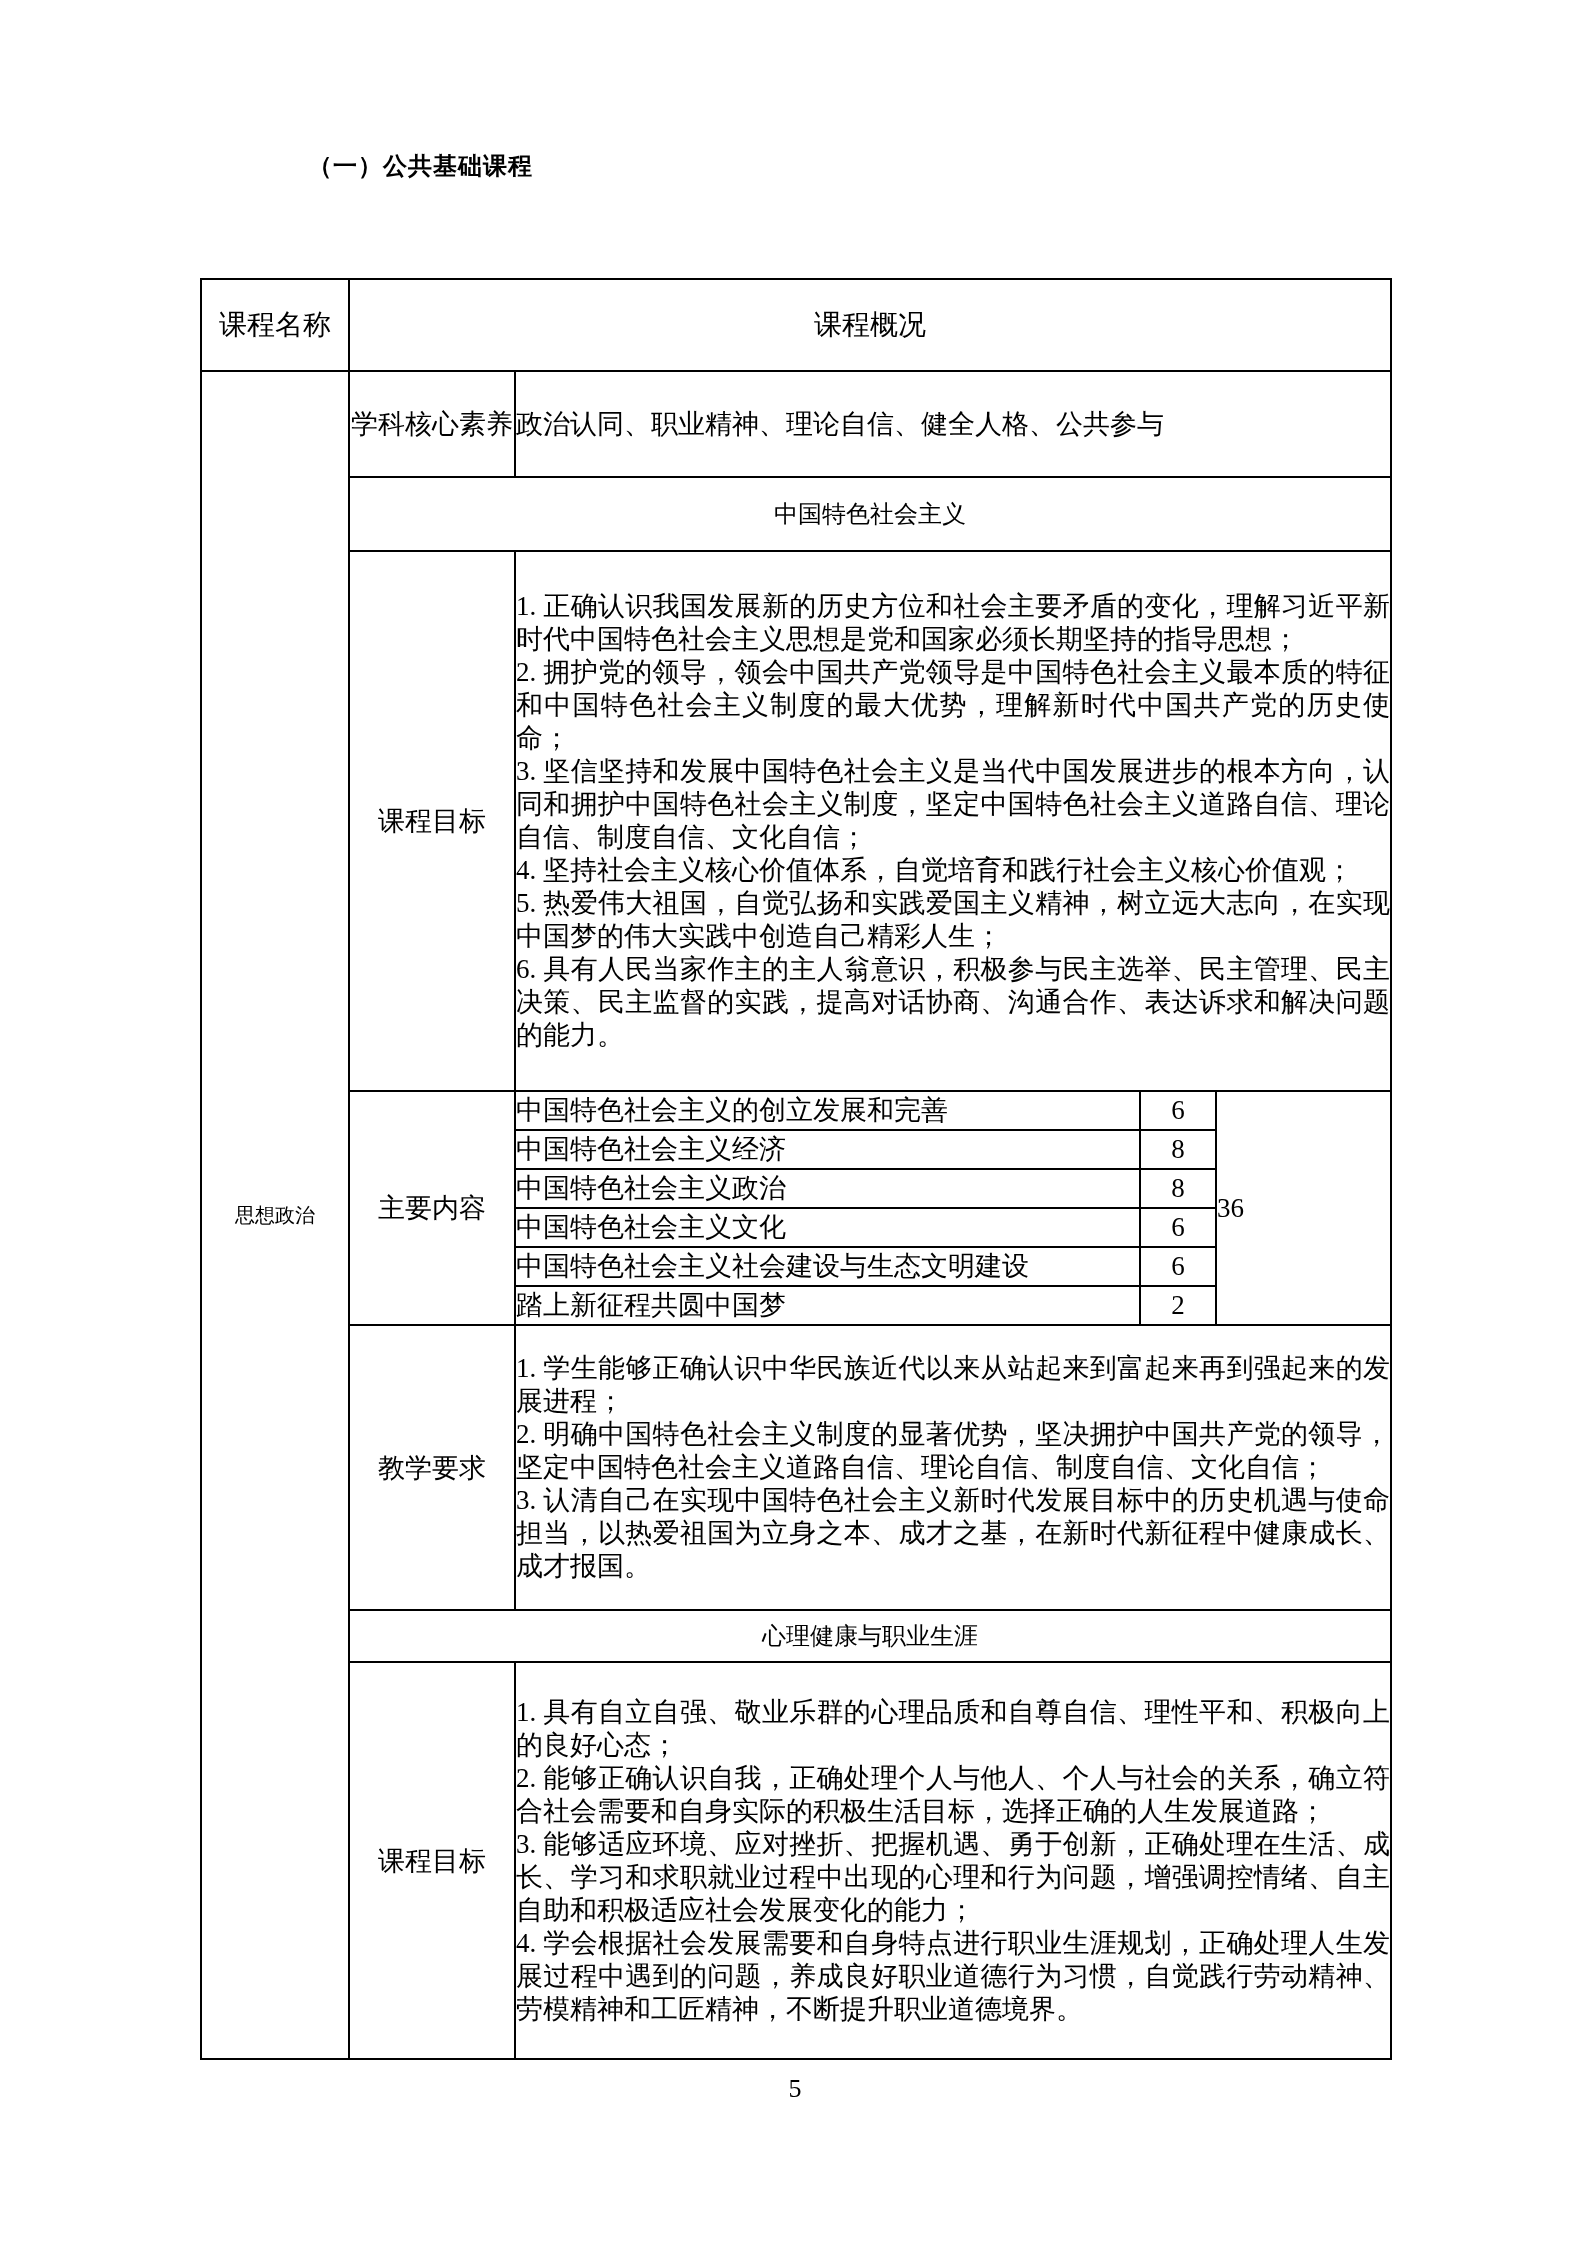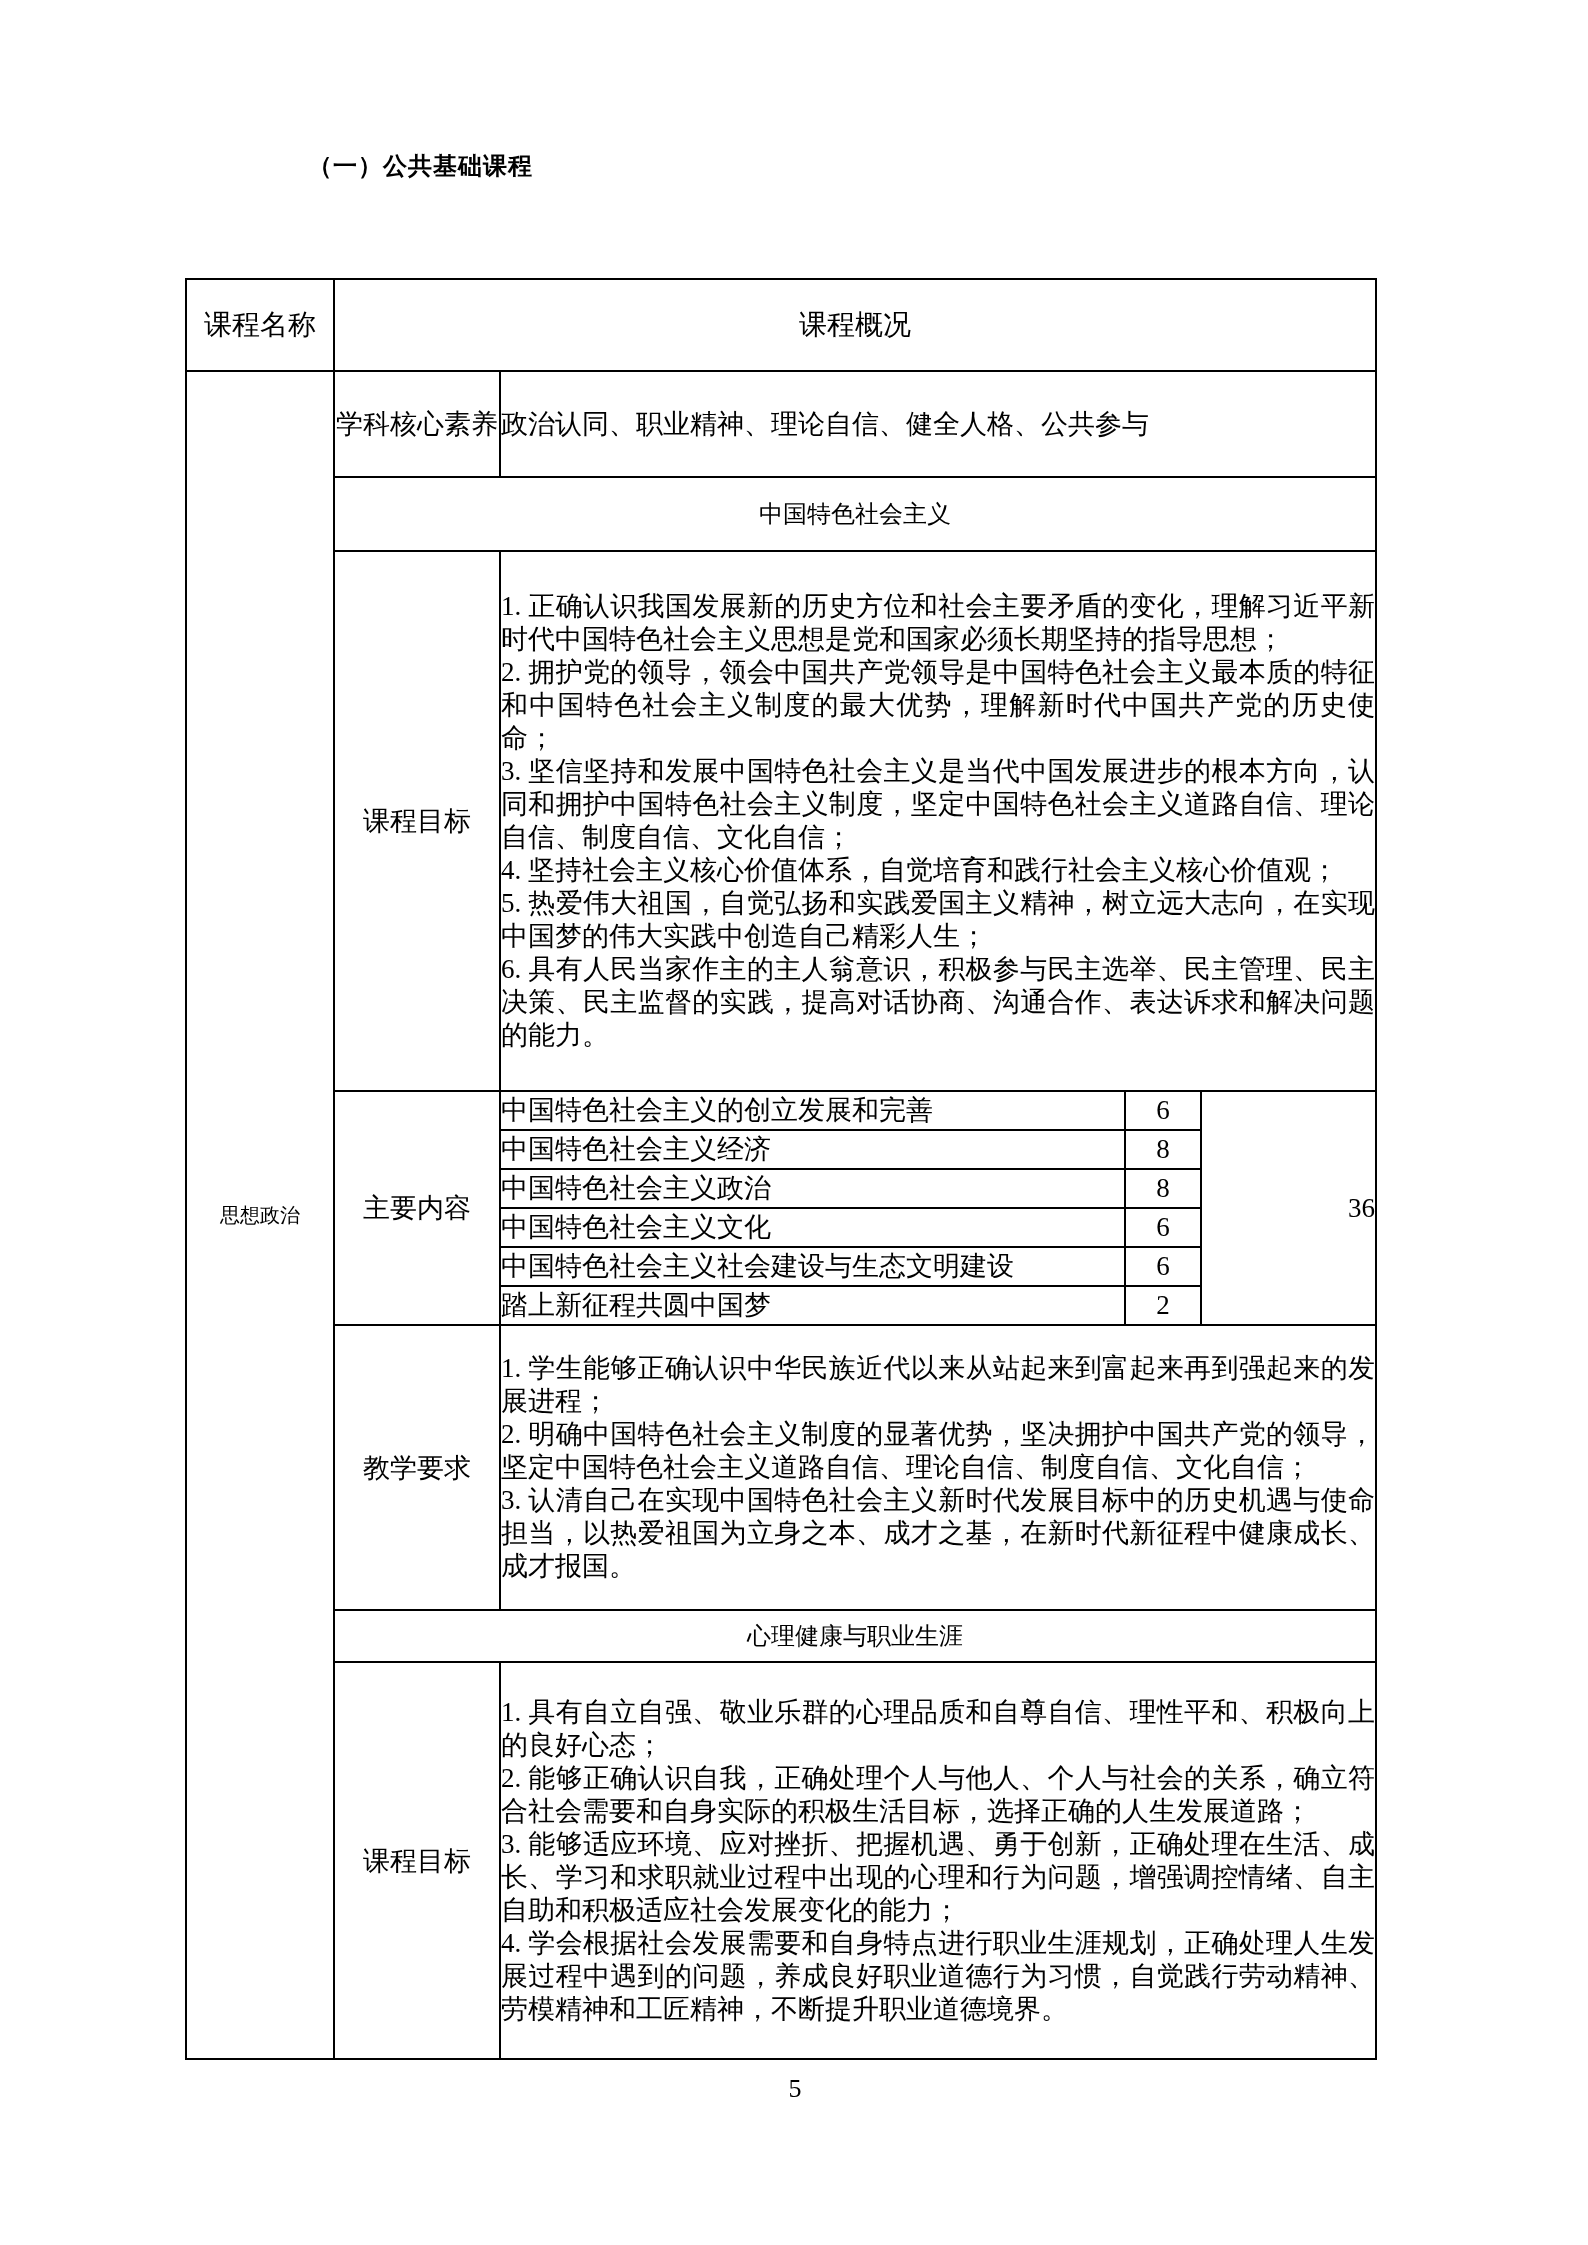--- a/index.html
+++ b/index.html
@@ -27,21 +27,21 @@
     left: 200px;
     top: 218px;
     width: 1190px;
     text-align: center;
     font-size: 30px;
     font-weight: bold;
     white-space: nowrap;
   }
   table.course-table {
     position: absolute;
-    left: 185px;
+    left: 200px;
     top: 278px;
     width: 1190px;
     border-collapse: collapse;
     table-layout: fixed;
     font-size: 27px;
   }
   .course-table td, .course-table th {
     border: 2px solid #000;
     padding: 0;
     vertical-align: middle;
@@ -85,21 +85,21 @@
     vertical-align: middle;
     padding: 0 10px 0 16px;
     height: 37px;
     line-height: 31px;
   }
   .hours-cell {
     text-align: center;
     vertical-align: middle;
   }
   .total-cell {
-    text-align: right;
+    text-align: left;
     vertical-align: middle;
   }
   .page-number {
     position: absolute;
     left: 200px;
     top: 2074px;
     width: 1190px;
     text-align: center;
     font-size: 26px;
   }

